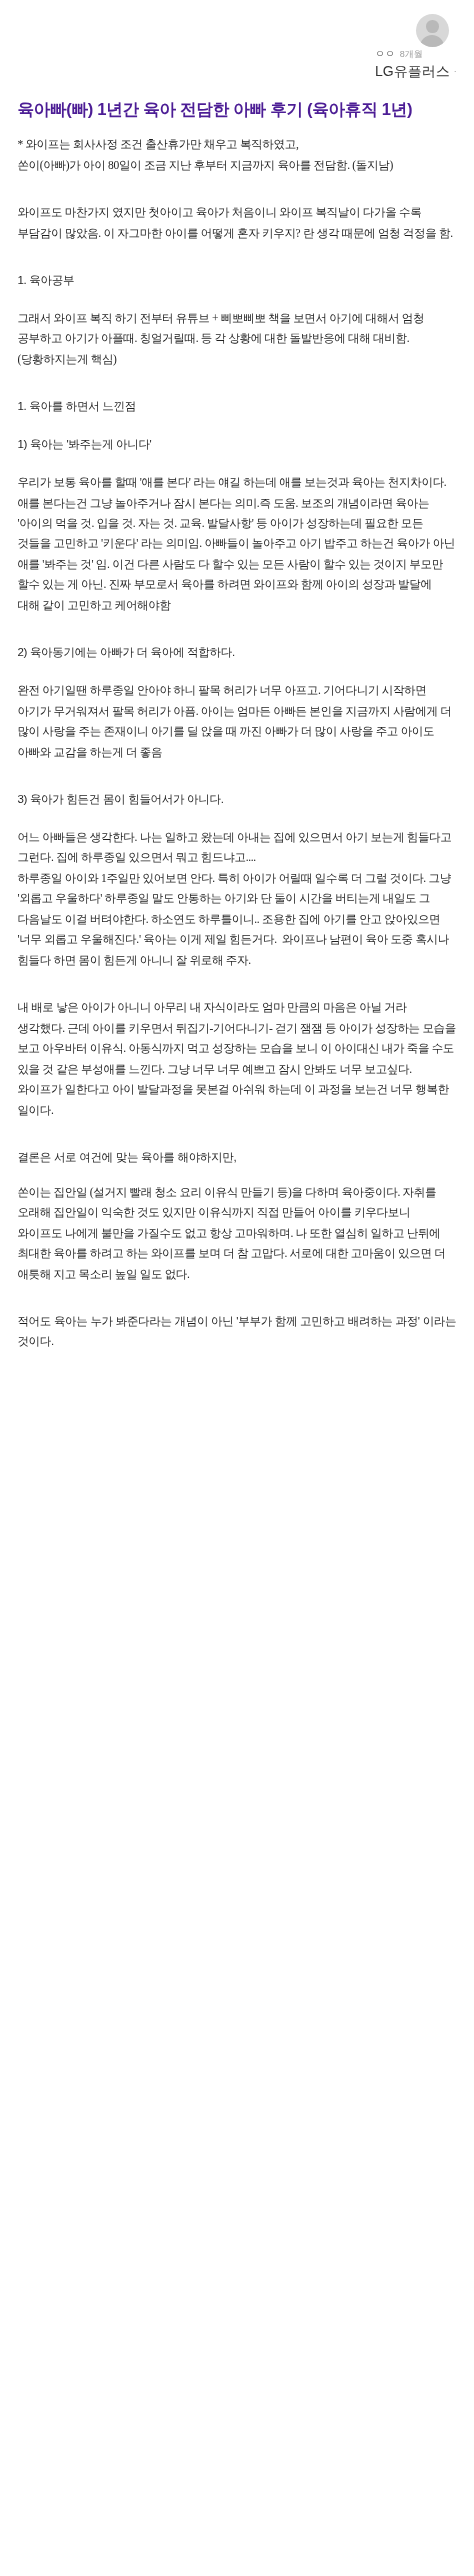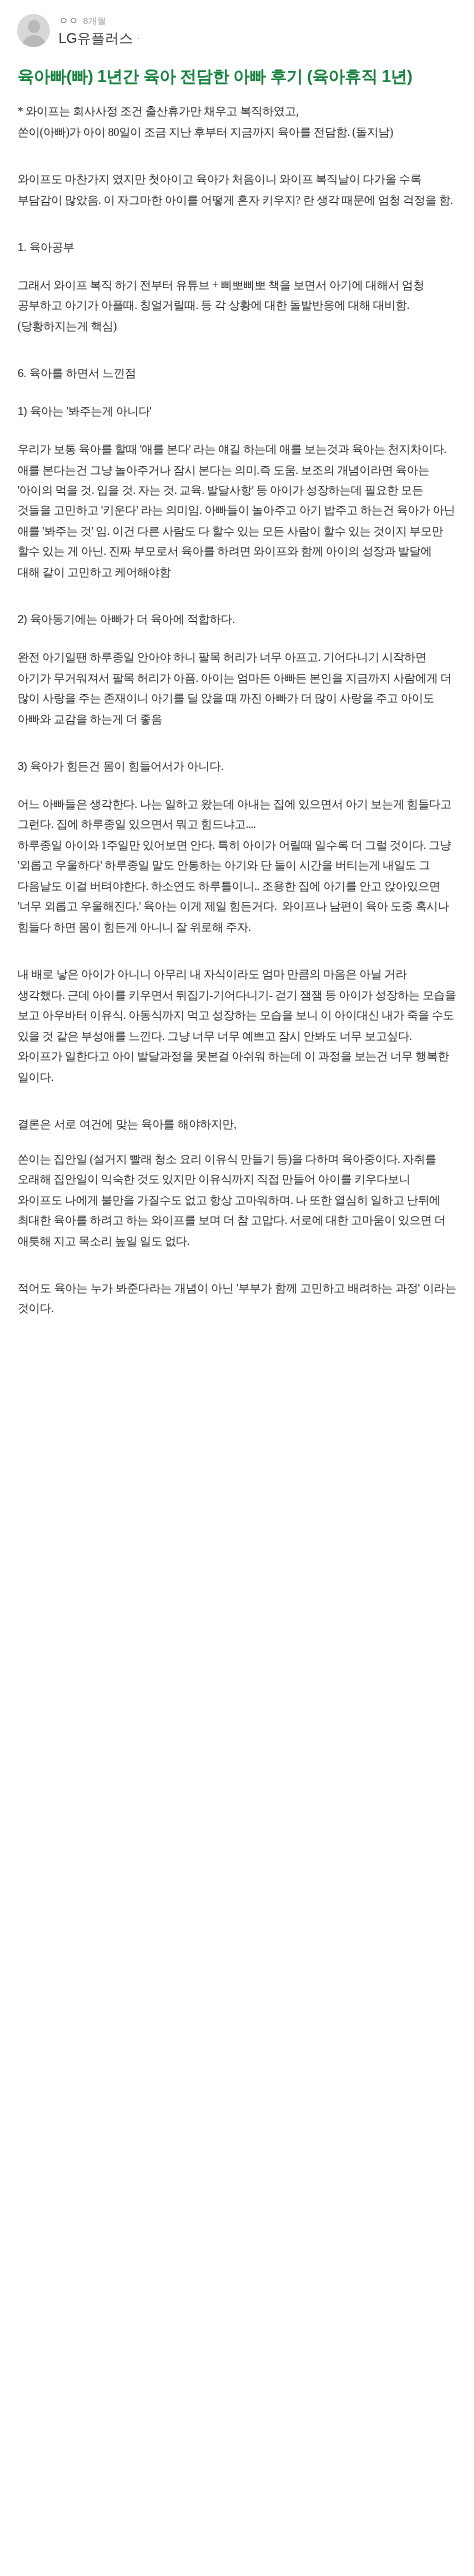--- a/index.html
+++ b/index.html
@@ -18,23 +18,24 @@
     min-height: 2576px;
     box-sizing: border-box;
     background: #ffffff;
     padding: 0;
     position: relative;
   }
 
   
   .post-header {
     display: flex;
-    align-items: flex-start;
+    align-items: flex-end;
     padding: 14.2px 17.4px 4.7px 17.4px;
     box-sizing: border-box;
+    flex-direction: column;
   }
   .avatar {
     width: 33px;
     height: 33px;
     border-radius: 50%;
     background: #d8d8d8;
     position: relative;
     overflow: hidden;
     flex: 0 0 auto;
     margin-right: 8px;
@@ -94,21 +95,21 @@
   }
 
   
   .title-wrap {
     padding: 12.6px 17.4px 8px 17.4px;
   }
   .post-title {
     font-size: 16.6px;
     font-weight: 700;
     line-height: 1.42;
-    color: #15803d;
+    color: #4c1d95;
     letter-spacing: -0.3px;
     margin: 0;
   }
 
   
   .post-body {
     padding: 4.7px 17.4px 32px 17.4px;
   }
   .para {
     font-size: 11.5px;
@@ -156,21 +157,21 @@
     <h1 class="post-title">육아빠(빠) 1년간 육아 전담한 아빠 후기 (육아휴직 1년)</h1>
   </div>
 
   <div class="post-body">
       <p class="para gap-lg">* 와이프는 회사사정 조건 출산휴가만 채우고 복직하였고,
 쏜이(아빠)가 아이 80일이 조금 지난 후부터 지금까지 육아를 전담함. (돌지남)</p>
       <p class="para gap-lg">와이프도 마찬가지 였지만 첫아이고 육아가 처음이니 와이프 복직날이 다가올 수록 부담감이 많았음. 이 자그마한 아이를 어떻게 혼자 키우지? 란 생각 때문에 엄청 걱정을 함.</p>
       <p class="para heading">1. 육아공부</p>
       <p class="para gap-lg">그래서 와이프 복직 하기 전부터 유튜브 + 삐뽀삐뽀 책을 보면서 아기에 대해서 엄청 공부하고 아기가 아플때. 칭얼거릴때. 등 각 상황에 대한 돌발반응에 대해 대비함.
 (당황하지는게 핵심)</p>
-      <p class="para heading">6. 육아를 하면서 느낀점</p>
+      <p class="para heading">1. 육아를 하면서 느낀점</p>
       <p class="para heading">1) 육아는 '봐주는게 아니다'</p>
       <p class="para gap-lg">우리가 보통 육아를 할때 '애를 본다' 라는 얘길 하는데 애를 보는것과 육아는 천지차이다. 애를 본다는건 그냥 놀아주거나 잠시 본다는 의미.즉 도움. 보조의 개념이라면 육아는 '아이의 먹을 것. 입을 것. 자는 것. 교육. 발달사항' 등 아이가 성장하는데 필요한 모든 것들을 고민하고 '키운다' 라는 의미임. 아빠들이 놀아주고 아기 밥주고 하는건 육아가 아닌 애를 '봐주는 것' 임. 이건 다른 사람도 다 할수 있는 모든 사람이 할수 있는 것이지 부모만 할수 있는 게 아닌. 진짜 부모로서 육아를 하려면 와이프와 함께 아이의 성장과 발달에 대해 같이 고민하고 케어해야함</p>
       <p class="para heading">2) 육아동기에는 아빠가 더 육아에 적합하다.</p>
       <p class="para gap-lg">완전 아기일땐 하루종일 안아야 하니 팔목 허리가 너무 아프고. 기어다니기 시작하면 아기가 무거워져서 팔목 허리가 아픔. 아이는 엄마든 아빠든 본인을 지금까지 사람에게 더 많이 사랑을 주는 존재이니 아기를 딜 앉을 때 까진 아빠가 더 많이 사랑을 주고 아이도 아빠와 교감을 하는게 더 좋음</p>
       <p class="para heading">3) 육아가 힘든건 몸이 힘들어서가 아니다.</p>
       <p class="para gap-lg">어느 아빠들은 생각한다. 나는 일하고 왔는데 아내는 집에 있으면서 아기 보는게 힘들다고 그런다. 집에 하루종일 있으면서 뭐고 힘드냐고....
 하루종일 아이와 1주일만 있어보면 안다. 특히 아이가 어릴때 일수록 더 그럴 것이다. 그냥 '외롭고 우울하다' 하루종일 말도 안통하는 아기와 단 둘이 시간을 버티는게 내일도 그 다음날도 이걸 버텨야한다. 하소연도 하루틀이니.. 조용한 집에 아기를 안고 앉아있으면 '너무 외롭고 우울해진다.' 육아는 이게 제일 힘든거다.  와이프나 남편이 육아 도중 혹시나 힘들다 하면 몸이 힘든게 아니니 잘 위로해 주자.</p>
       <p class="para gap-lg">내 배로 낳은 아이가 아니니 아무리 내 자식이라도 엄마 만큼의 마음은 아닐 거라 생각했다. 근데 아이를 키우면서 뒤집기-기어다니기- 걷기 잼잼 등 아이가 성장하는 모습을 보고 아우바터 이유식. 아동식까지 먹고 성장하는 모습을 보니 이 아이대신 내가 죽을 수도 있을 것 같은 부성애를 느낀다. 그냥 너무 너무 예쁘고 잠시 안봐도 너무 보고싶다. 와이프가 일한다고 아이 발달과정을 못본걸 아쉬워 하는데 이 과정을 보는건 너무 행복한 일이다.</p>
       <p class="para tight">결론은 서로 여건에 맞는 육아를 해야하지만,</p>
       <p class="para gap-lg">쏜이는 집안일 (설거지 빨래 청소 요리 이유식 만들기 등)을 다하며 육아중이다. 자취를 오래해 집안일이 익숙한 것도 있지만 이유식까지 직접 만들어 아이를 키우다보니 와이프도 나에게 불만을 가질수도 없고 항상 고마워하며. 나 또한 열심히 일하고 난뒤에 최대한 육아를 하려고 하는 와이프를 보며 더 참 고맙다. 서로에 대한 고마움이 있으면 더 애틋해 지고 목소리 높일 일도 없다.</p>

